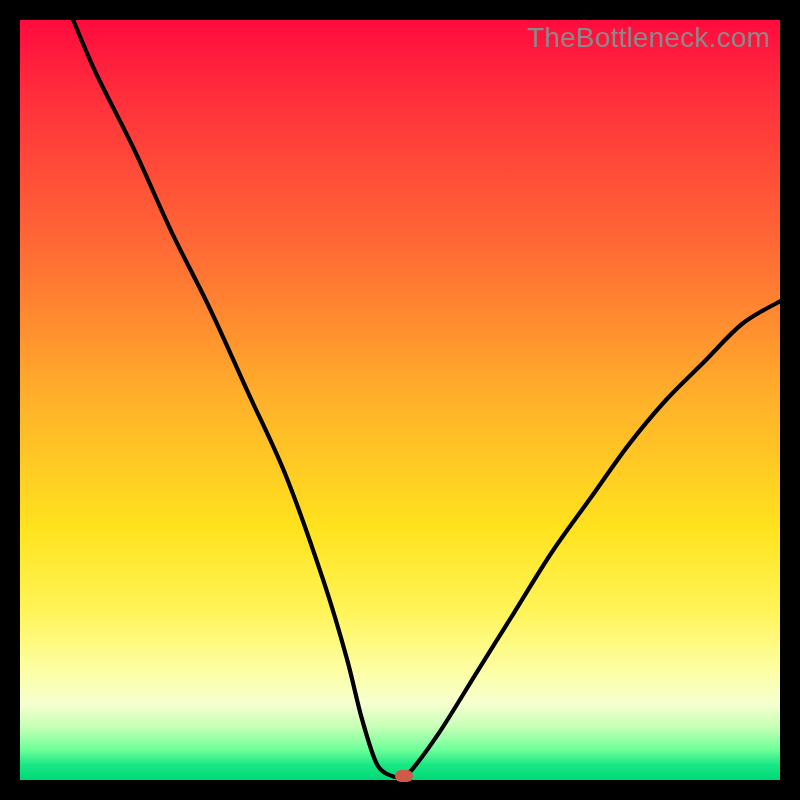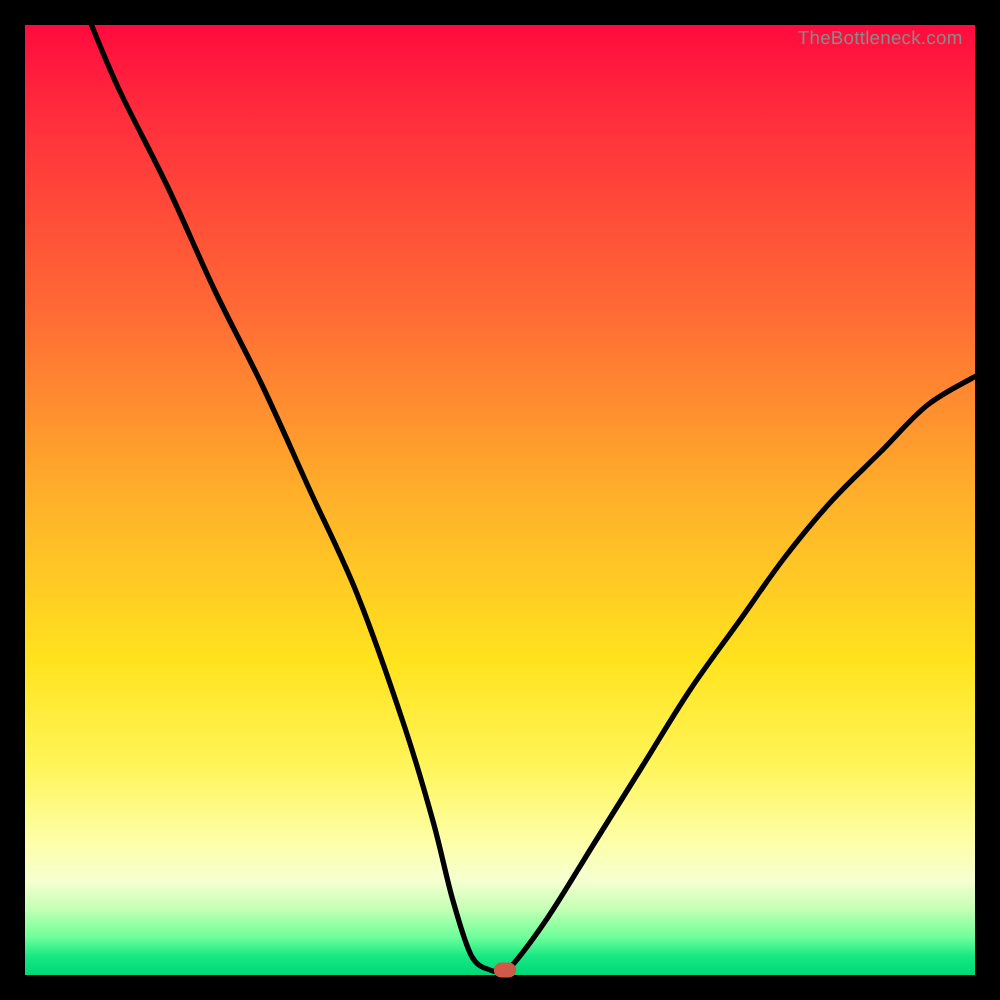--- a/index.html
+++ b/index.html
@@ -38,21 +38,21 @@
       #6fff9a 96%,
       #18e884 98%,
       #00d877 100%
     );
   }
   .watermark {
     position: absolute;
     top: 2px;
     right: 10px;
     color: #8a8a8a;
-    font-size: 15px;
+    font-size: 28px;
     font-weight: 500;
     letter-spacing: 0.2px;
     user-select: none;
   }
   svg.curve {
     position: absolute;
     left: 0;
     top: 0;
     width: 760px;
     height: 760px;

